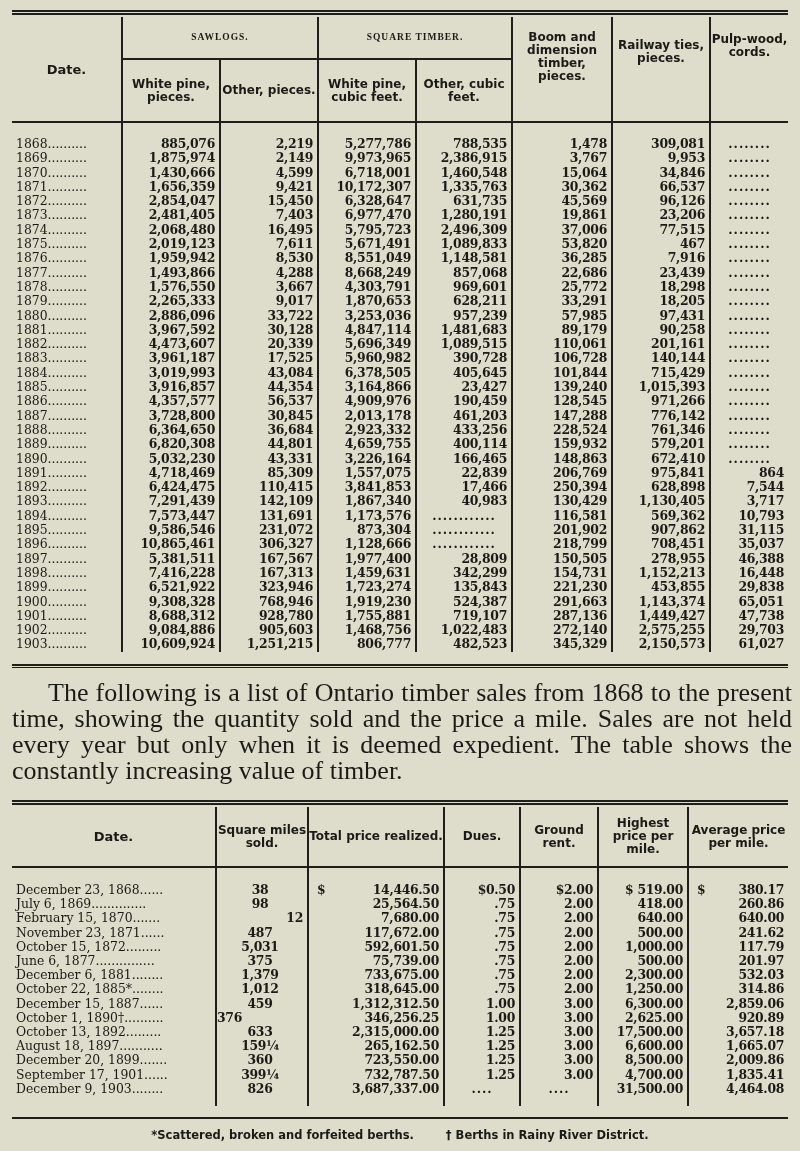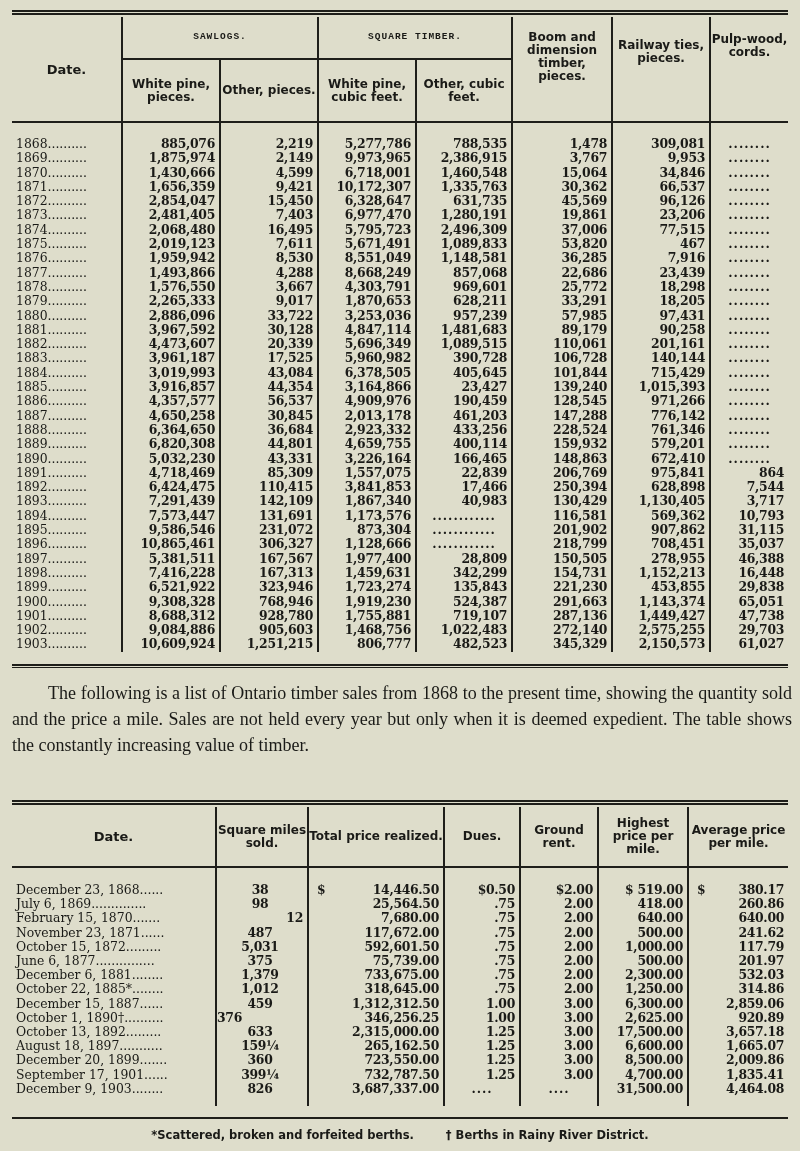--- a/index.html
+++ b/index.html
@@ -10,38 +10,38 @@
     color: #1a1a17;
     position: relative;
   }
   .t1 {
     position: absolute; left: 12px; top: 10px; width: 776px;
     border-collapse: collapse; table-layout: fixed;
     font-size: 12.4px; line-height: 14.3px;
   }
   .dbl { position: absolute; left: 12px; width: 776px; height: 5px; border-top: 2px solid #1e1e1a; border-bottom: 2px solid #1e1e1a; box-sizing: border-box; }
   .th-group {
-    font-family: Liberation Mono, monospace; font-weight: bold;
+    font-family: Liberation Serif, serif; font-weight: bold;
     font-size: 9.5px; letter-spacing: 1px; text-align: center;
   }
   .th {
     font-family: "DejaVu Sans", sans-serif; font-weight: bold;
     font-size: 12px; line-height: 13px; text-align: center; vertical-align: middle;
   }
   .th-date { font-size: 13px; }
   td, th { padding: 0; }
   .vr { border-left: 2px solid #1e1e1a; }
   .num { text-align: right; padding-right: 4px; white-space: nowrap; font-weight: bold; letter-spacing: -0.3px; }
   .date { text-align: left; padding-left: 4px; white-space: nowrap; font-weight: normal; overflow: hidden; }
   .dots { text-align: center; font-weight: bold; letter-spacing: 1px; }
   .underline { border-bottom: 2px solid #1e1e1a; }
 
   .para {
     position: absolute; left: 12px; top: 680px; width: 780px;
-    font-family: "Liberation Serif", serif; font-size: 18px; line-height: 26px;
+    font-family: "Liberation Serif", serif; font-size: 26px; line-height: 26px;
     text-align: justify; text-indent: 36px; color: #1a1a17;
   }
 
   .t2 {
     position: absolute; left: 12px; top: 800px; width: 776px;
     border-collapse: collapse; table-layout: fixed;
     font-size: 12.4px; line-height: 14.2px;
   }
   .footnotes {
     position: absolute; left: 0; top: 1128px; width: 800px; text-align: center;
@@ -276,21 +276,21 @@
         <td class="vr num">4,357,577</td>
         <td class="vr num">56,537</td>
         <td class="vr num">4,909,976</td>
         <td class="vr num">190,459</td>
         <td class="vr num">128,545</td>
         <td class="vr num">971,266</td>
         <td class="vr dots">........</td>
       </tr>
       <tr>
         <td class="date">1887..........</td>
-        <td class="vr num">4,650,258</td>
+        <td class="vr num">3,728,800</td>
         <td class="vr num">30,845</td>
         <td class="vr num">2,013,178</td>
         <td class="vr num">461,203</td>
         <td class="vr num">147,288</td>
         <td class="vr num">776,142</td>
         <td class="vr dots">........</td>
       </tr>
       <tr>
         <td class="date">1888..........</td>
         <td class="vr num">6,364,650</td>

